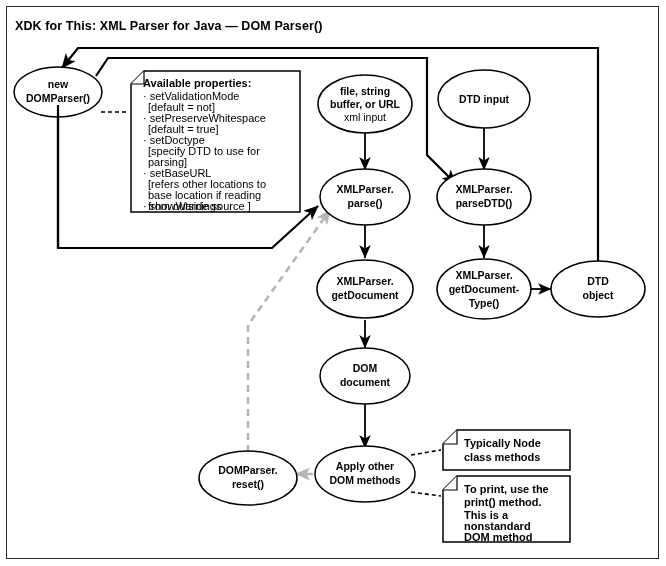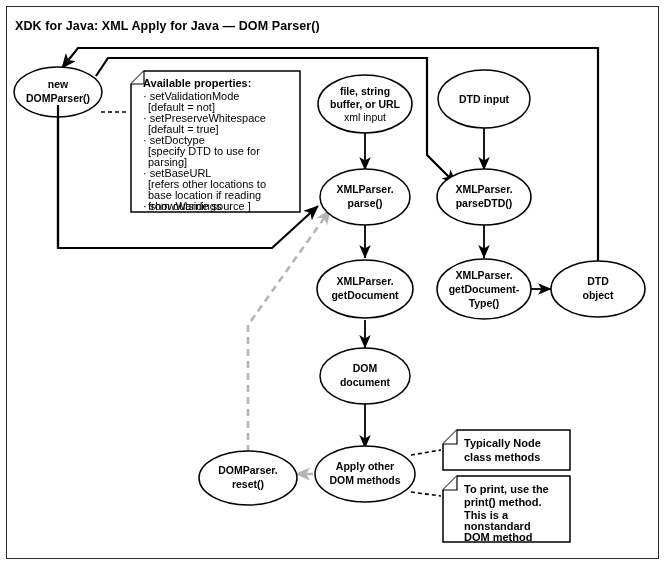--- a/index.html
+++ b/index.html
@@ -105,21 +105,21 @@
   }
   .note-text.bold {
     font-weight: bold;
   }
 </style>
 </head>
 <body>
 
 <div id="canvas">
   <div id="frame"></div>
-  <div id="title">XDK for Java: XML Apply for Java — DOM Parser()</div>
+  <div id="title">XDK for This: XML Parser for Java — DOM Parser()</div>
 
   <svg id="diagram" viewBox="0 0 666 566">
     <defs>
       <marker id="arrow-black" markerWidth="9" markerHeight="9" refX="7.2" refY="3.2" orient="auto" markerUnits="strokeWidth">
         <path d="M0,0 L7.5,3.2 L0,6.4 L1.9,3.2 z" fill="#000000"></path>
       </marker>
       <marker id="arrow-black-lg" markerWidth="8" markerHeight="8" refX="6.4" refY="2.9" orient="auto" markerUnits="strokeWidth">
         <path d="M0,0 L6.8,2.9 L0,5.8 L1.7,2.9 z" fill="#000000"></path>
       </marker>
       <marker id="arrow-gray" markerWidth="7" markerHeight="7" refX="5.4" refY="2.5" orient="auto" markerUnits="strokeWidth">

